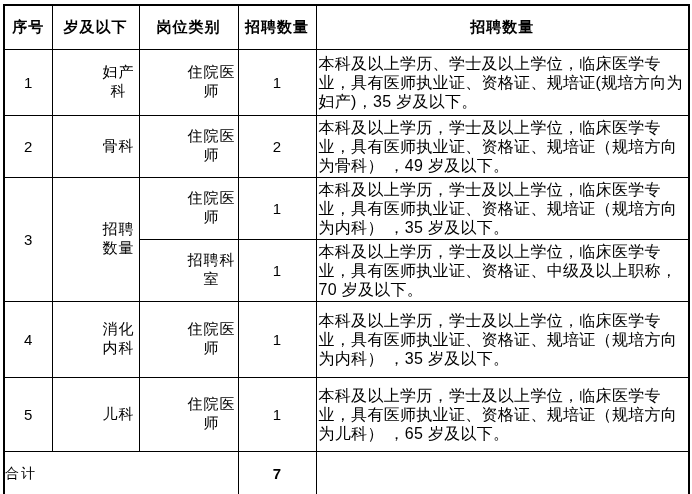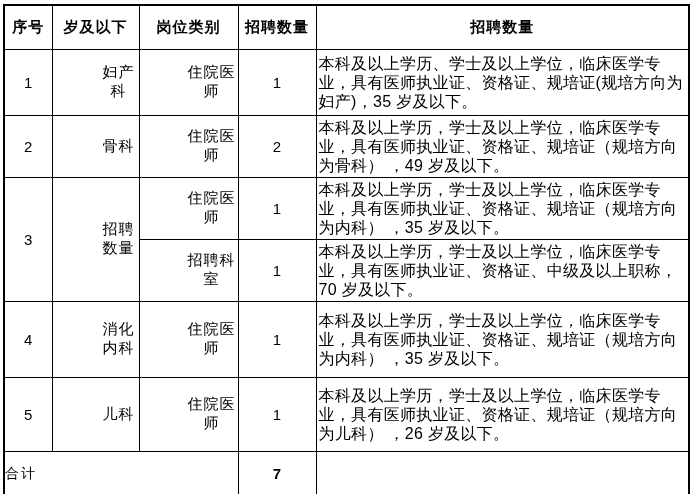--- a/index.html
+++ b/index.html
@@ -125,21 +125,21 @@
         <td class="center">消化内科</td>
         <td class="center">住院医师</td>
         <td class="num">1</td>
         <td class="req">本科及以上学历，学士及以上学位，临床医学专业，具有医师执业证、资格证、规培证（规培方向为内科） ，35 岁及以下。</td>
       </tr>
       <tr class="h-r5">
         <td class="num">5</td>
         <td class="center">儿科</td>
         <td class="center">住院医师</td>
         <td class="num">1</td>
-        <td class="req">本科及以上学历，学士及以上学位，临床医学专业，具有医师执业证、资格证、规培证（规培方向为儿科） ，26 岁及以下。</td>
+        <td class="req">本科及以上学历，学士及以上学位，临床医学专业，具有医师执业证、资格证、规培证（规培方向为儿科） ，65 岁及以下。</td>
       </tr>
       <tr class="h-footer">
         <td class="total-label" colspan="3">合计</td>
         <td class="total-num">7</td>
         <td class="req"></td>
       </tr>
     </tbody>
   </table>
 </div>
 

